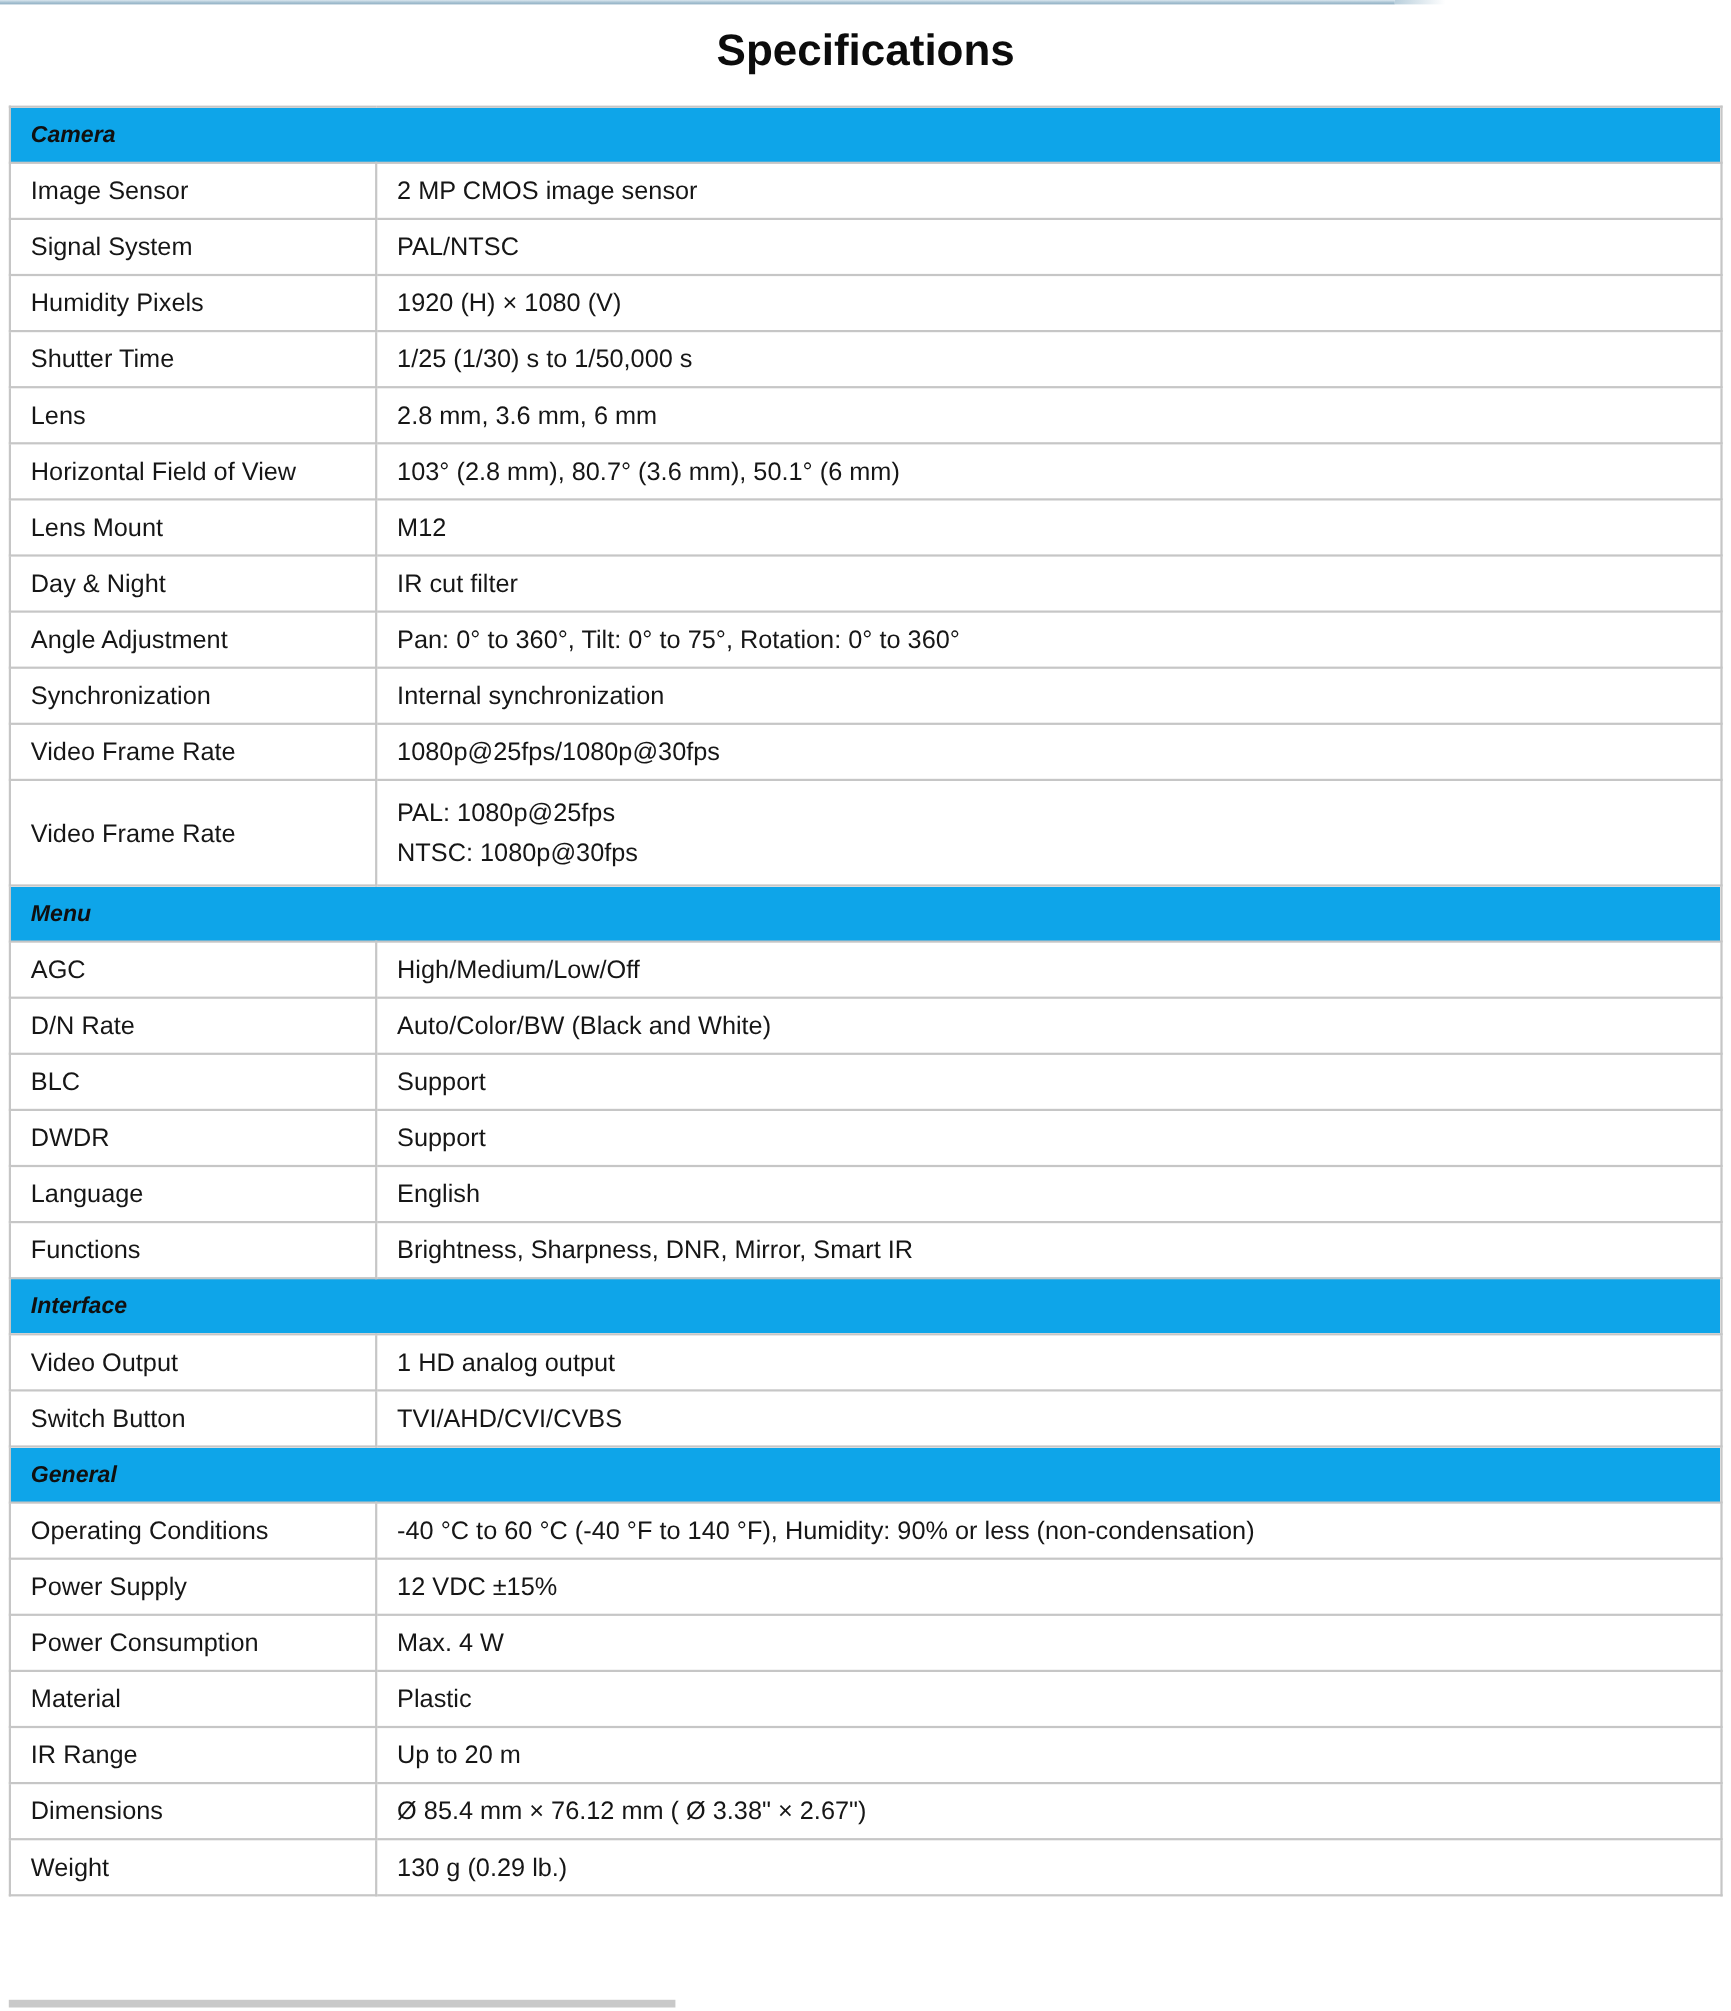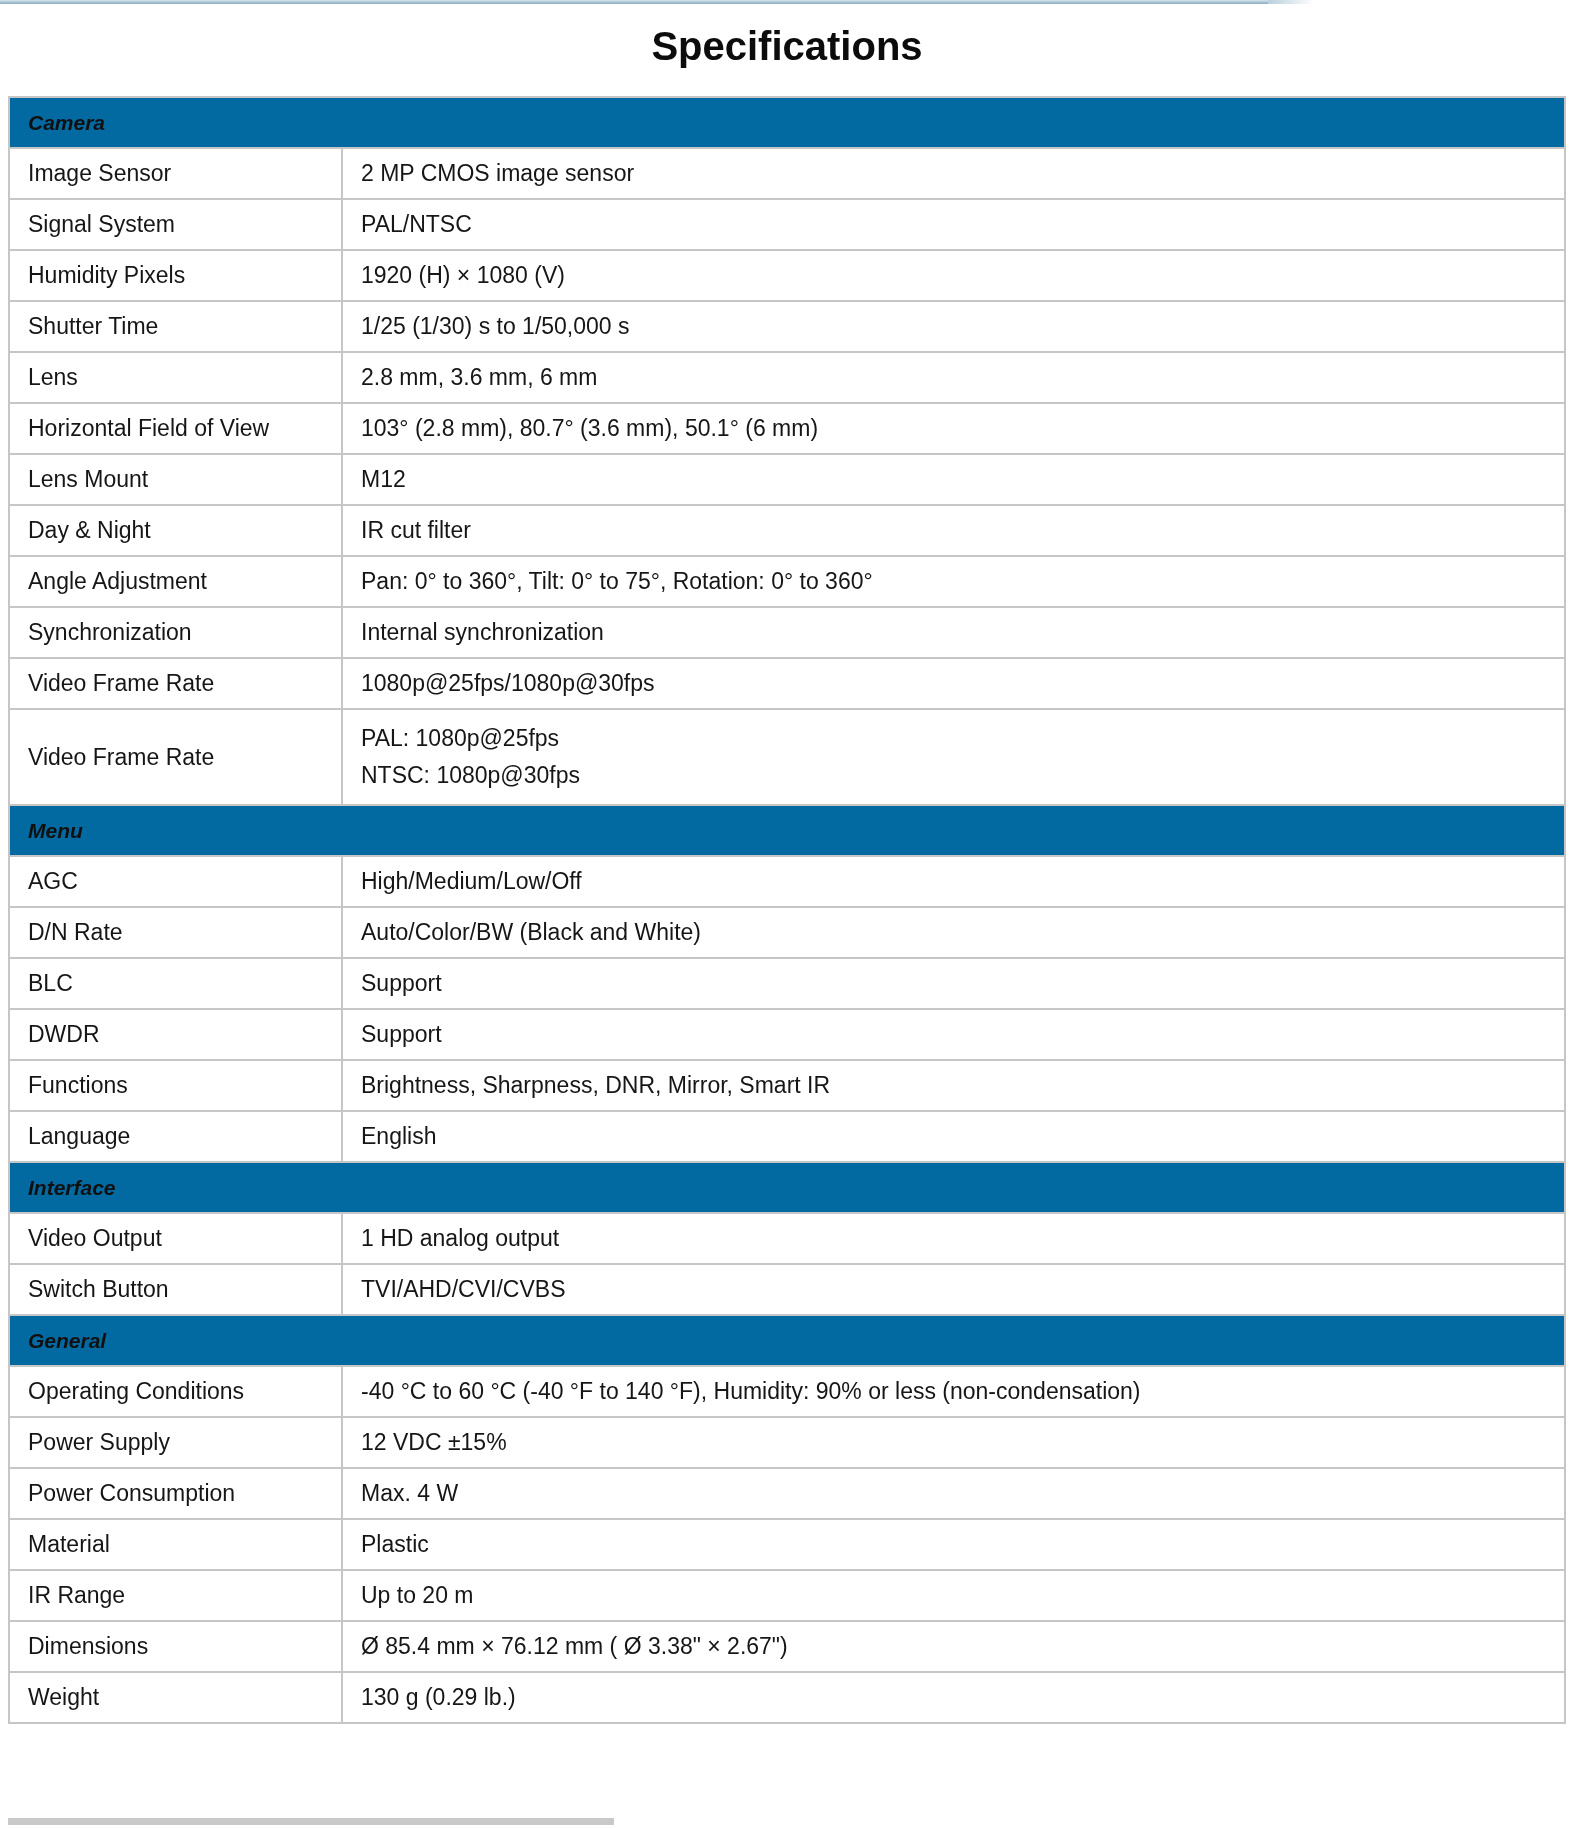--- a/index.html
+++ b/index.html
@@ -39,21 +39,21 @@
     border:2px solid #c6c6c6;
     font-size:23px;
     color:#161616;
     vertical-align:middle;
     padding:0 14px 0 18px;
     height:49px; 
     overflow:hidden;
     white-space:nowrap;
   }
   tr.section-row td {
-    background:#0369a1;
+    background:#0ea5e9;
     font-size:21px;
     font-weight:bold;
     font-style:italic;
     color:#101010;
     border-color:#c6c6c6;
   }
   td.value-cell.multiline { padding-top:10px; padding-bottom:10px; }
   td.value-cell .line { line-height:37px; }
   .bottom-artifact {
     position:absolute;
@@ -142,27 +142,27 @@
       </tr>
       <tr>
         <td class="label-cell">BLC</td>
         <td class="value-cell">Support</td>
       </tr>
       <tr>
         <td class="label-cell">DWDR</td>
         <td class="value-cell">Support</td>
       </tr>
       <tr>
+        <td class="label-cell">Language</td>
+        <td class="value-cell">English</td>
+      </tr>
+      <tr>
         <td class="label-cell">Functions</td>
         <td class="value-cell">Brightness, Sharpness, DNR, Mirror, Smart IR</td>
       </tr>
-      <tr>
-        <td class="label-cell">Language</td>
-        <td class="value-cell">English</td>
-      </tr>
       <tr class="section-row">
         <td colspan="2">Interface</td>
       </tr>
       <tr>
         <td class="label-cell">Video Output</td>
         <td class="value-cell">1 HD analog output</td>
       </tr>
       <tr>
         <td class="label-cell">Switch Button</td>
         <td class="value-cell">TVI/AHD/CVI/CVBS</td>

